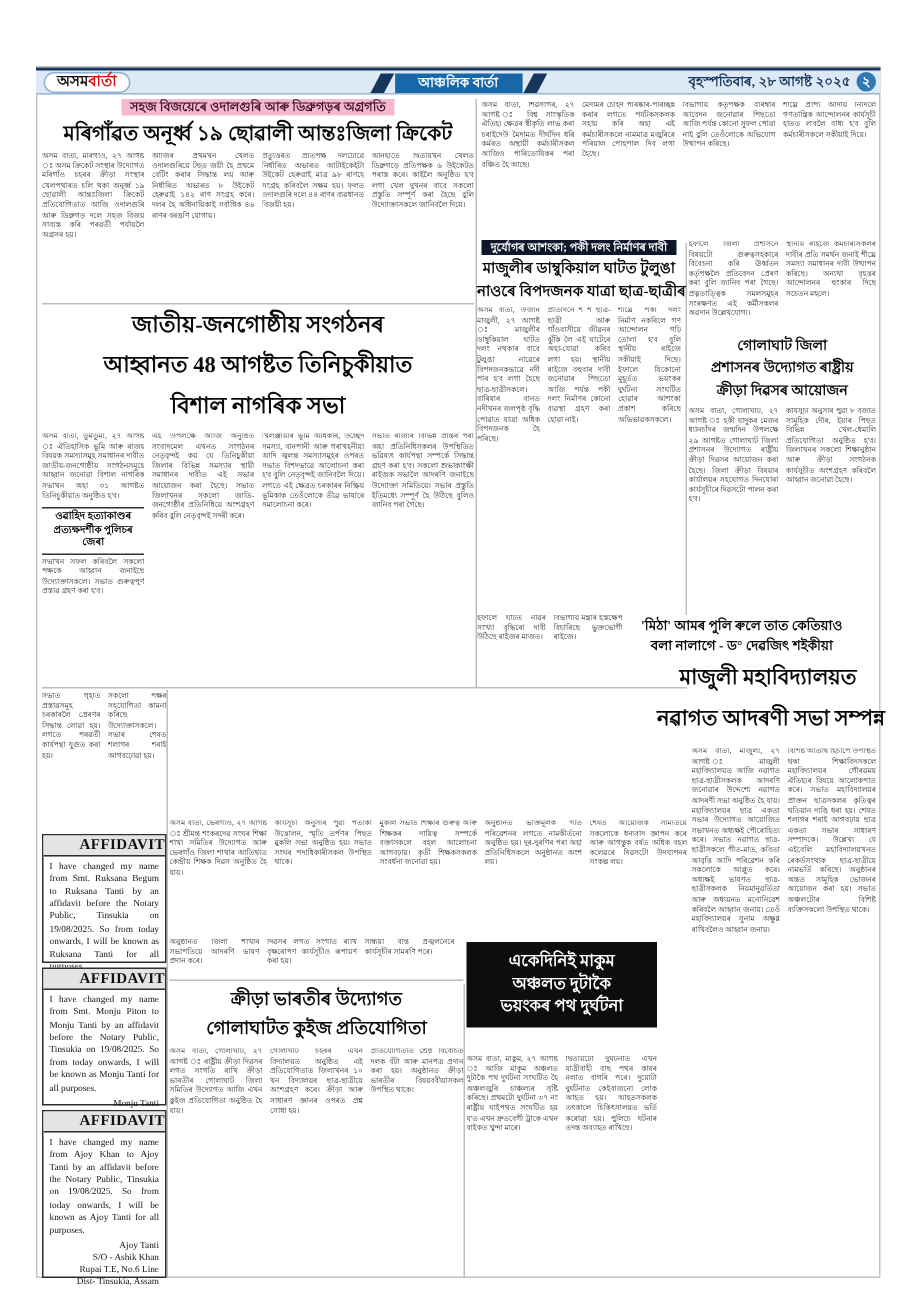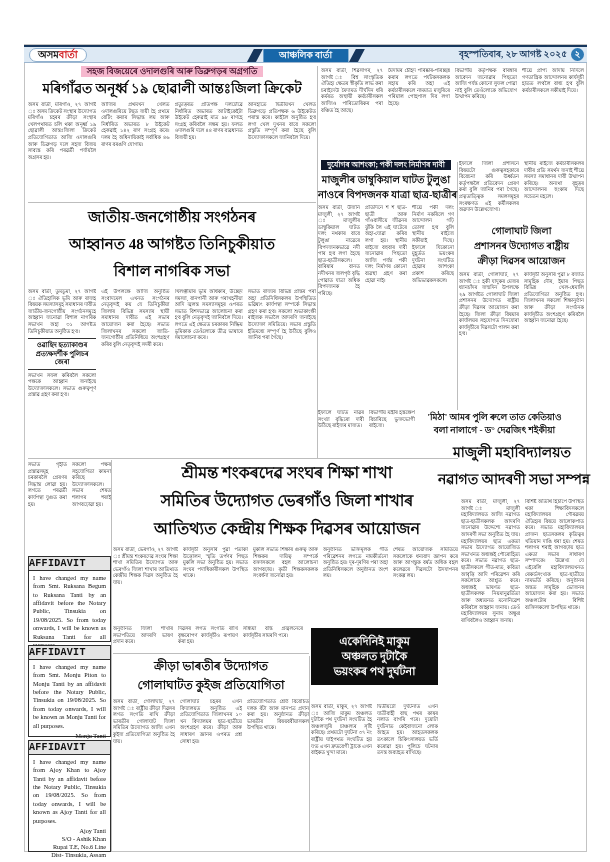--- a/index.html
+++ b/index.html
@@ -33,22 +33,22 @@
   .subhead{font-weight:bold;text-align:center;font-size:6.8px;line-height:1.25;margin:3px 0;
            border-top:1px solid #333;border-bottom:1px solid #333;padding:2px 0;color:#000;}
   .blackbox{background:#0d0d0d;color:#fff;text-align:center;padding:6px 3px;}
   .blackbox .hl-line{color:#fff;}
   .quote .hl-line{font-size:9px;line-height:13px;}
   
   .vline{position:absolute;width:1px;background:#bdbdbd;}
   .hline{position:absolute;height:1px;background:#bdbdbd;}
   
   .aff{position:absolute;border:1.5px solid #2e2e2e;padding:3px 4px;box-sizing:border-box;background:#fff;}
-  .aff-title{text-align:left;font-weight:bold;font-size:10px;letter-spacing:.3px;background:#e4e4e4;
-             margin:-3px -4px 3px;padding:1px 0;border-bottom:1.5px solid #2e2e2e;font-family:Liberation Mono, monospace;}
+  .aff-title{text-align:right;font-weight:bold;font-size:10px;letter-spacing:.3px;background:#e4e4e4;
+             margin:-3px -4px 3px;padding:1px 0;border-bottom:1.5px solid #2e2e2e;font-family:Liberation Serif, serif;}
   .aff-body{font-size:6.2px;line-height:1.35;text-align:justify;}
   .aff-sig{font-size:6.2px;line-height:1.3;text-align:right;margin-top:2px;}
   .aff-ref{font-size:4.5px;color:#888;text-align:left;margin-top:1px;}
   
   .hl-cricket .hl-line{font-size:13.5px;line-height:20px;}
   .hl-unesco .hl-line{font-size:11px;line-height:15px;}
   .hl-citizen .hl-line{font-size:15px;line-height:27px;}
   .hl-boat .hl-line{font-size:10px;line-height:15px;}
   .hl-sports .hl-line{font-size:9.5px;line-height:15px;}
   .hl-college .hl-line{font-size:14px;line-height:27px;}
@@ -163,27 +163,20 @@
     <div class="hl hl-college">
       <div class="hl-line">মাজুলী মহাবিদ্যালয়ত</div>
       <div class="hl-line">নৱাগত আদৰণী সভা সম্পন্ন</div>
     </div>
   </div>
   <div class="art cols" style="left:461px;top:499px;width:123px;height:352px;">
     <div class="col">অসম বাৰ্তা, মাজুলী, ২৭ আগষ্ট ঃ মাজুলী মহাবিদ্যালয়ত আজি নৱাগত ছাত্ৰ-ছাত্ৰীসকলক আদৰণি জনোৱাৰ উদ্দেশ্যে নৱাগত আদৰণী সভা অনুষ্ঠিত হৈ যায়। মহাবিদ্যালয়ৰ ছাত্ৰ একতা সভাৰ উদ্যোগত আয়োজিত সভাখনত অধ্যক্ষই পৌৰোহিত্য কৰে। সভাত নৱাগত ছাত্ৰ-ছাত্ৰীসকলে গীত-মাত, কবিতা আবৃত্তি আদি পৰিৱেশন কৰি সকলোকে আপ্লুত কৰে। অধ্যক্ষই ভাষণত ছাত্ৰ-ছাত্ৰীসকলক নিয়মানুৱৰ্তিতা আৰু অধ্যয়নত মনোনিৱেশ কৰিবলৈ আহ্বান জনায়। তেওঁ মহাবিদ্যালয়ৰ সুনাম অক্ষুণ্ণ ৰাখিবলৈও আহ্বান জনায়।</div>
     <div class="col">বিশিষ্ট অতিথি হিচাপে উপস্থিত থকা শিক্ষাবিদসকলে মহাবিদ্যালয়ৰ গৌৰৱময় ঐতিহ্যৰ বিষয়ে আলোকপাত কৰে। সভাত মহাবিদ্যালয়ৰ প্ৰাক্তন ছাত্ৰসকলৰ কৃতিত্বৰ খতিয়ান দাঙি ধৰা হয়। শেষত শলাগৰ শৰাই আগবঢ়ায় ছাত্ৰ একতা সভাৰ সাধাৰণ সম্পাদকে। উল্লেখ্য যে এইবেলি মহাবিদ্যালয়খনত ৰেকৰ্ডসংখ্যক ছাত্ৰ-ছাত্ৰীয়ে নামভৰ্তি কৰিছে। অনুষ্ঠানৰ অন্তত সামূহিক ভোজনৰ আয়োজন কৰা হয়। সভাত অঞ্চলটোৰ বিশিষ্ট ব্যক্তিসকলো উপস্থিত থাকে।</div>
   </div>
 
-  <div class="art" style="left:118px;top:459px;width:338px;">
-    <div class="hl hl-teachers">
-      <div class="hl-line">শ্ৰীমন্ত শংকৰদেৱ সংঘৰ শিক্ষা শাখা</div>
-      <div class="hl-line">সমিতিৰ উদ্যোগত ভেৰগাঁও জিলা শাখাৰ</div>
-      <div class="hl-line">আতিথ্যত কেন্দ্ৰীয় শিক্ষক দিৱসৰ আয়োজন</div>
-    </div>
-  </div>
   <div class="art cols" style="left:113px;top:547px;width:345px;height:77px;">
     <div class="col">অসম বাৰ্তা, ভেৰগাঁও, ২৭ আগষ্ট ঃ শ্ৰীমন্ত শংকৰদেৱ সংঘৰ শিক্ষা শাখা সমিতিৰ উদ্যোগত আৰু ভেৰগাঁও জিলা শাখাৰ আতিথ্যত কেন্দ্ৰীয় শিক্ষক দিৱস অনুষ্ঠিত হৈ যায়।</div>
     <div class="col">কাৰ্যসূচী অনুসৰি পুৱা পতাকা উত্তোলন, স্মৃতি তৰ্পণৰ পিছত মুকলি সভা অনুষ্ঠিত হয়। সভাত সংঘৰ পদাধিকাৰীসকল উপস্থিত থাকে।</div>
     <div class="col">মুকলি সভাত শিক্ষাৰ গুৰুত্ব আৰু শিক্ষকৰ দায়িত্ব সম্পৰ্কে বক্তাসকলে বহল আলোচনা আগবঢ়ায়। কৃতী শিক্ষকসকলক সংবৰ্ধনা জনোৱা হয়।</div>
     <div class="col">অনুষ্ঠানত ভক্তিমূলক গীত পৰিৱেশনৰ লগতে নামকীৰ্তনো অনুষ্ঠিত হয়। দূৰ-দূৰণিৰ পৰা অহা প্ৰতিনিধিসকলে অনুষ্ঠানত অংশ লয়।</div>
     <div class="col">শেষত আয়োজক সমিতিয়ে সকলোকে ধন্যবাদ জ্ঞাপন কৰে আৰু আগন্তুক বৰ্ষত অধিক বহল কলেৱৰে দিৱসটো উদযাপনৰ সংকল্প লয়।</div>
   </div>
   <div class="art cols" style="left:113px;top:626px;width:190px;height:26px;">
     <div class="col">অনুষ্ঠানত জিলা শাখাৰ সভাপতিয়ে আদৰণি ভাষণ প্ৰদান কৰে।</div>
     <div class="col">দিৱসৰ লগত সংগতি ৰাখি বৃক্ষৰোপণ কাৰ্যসূচীও ৰূপায়ণ কৰা হয়।</div>

